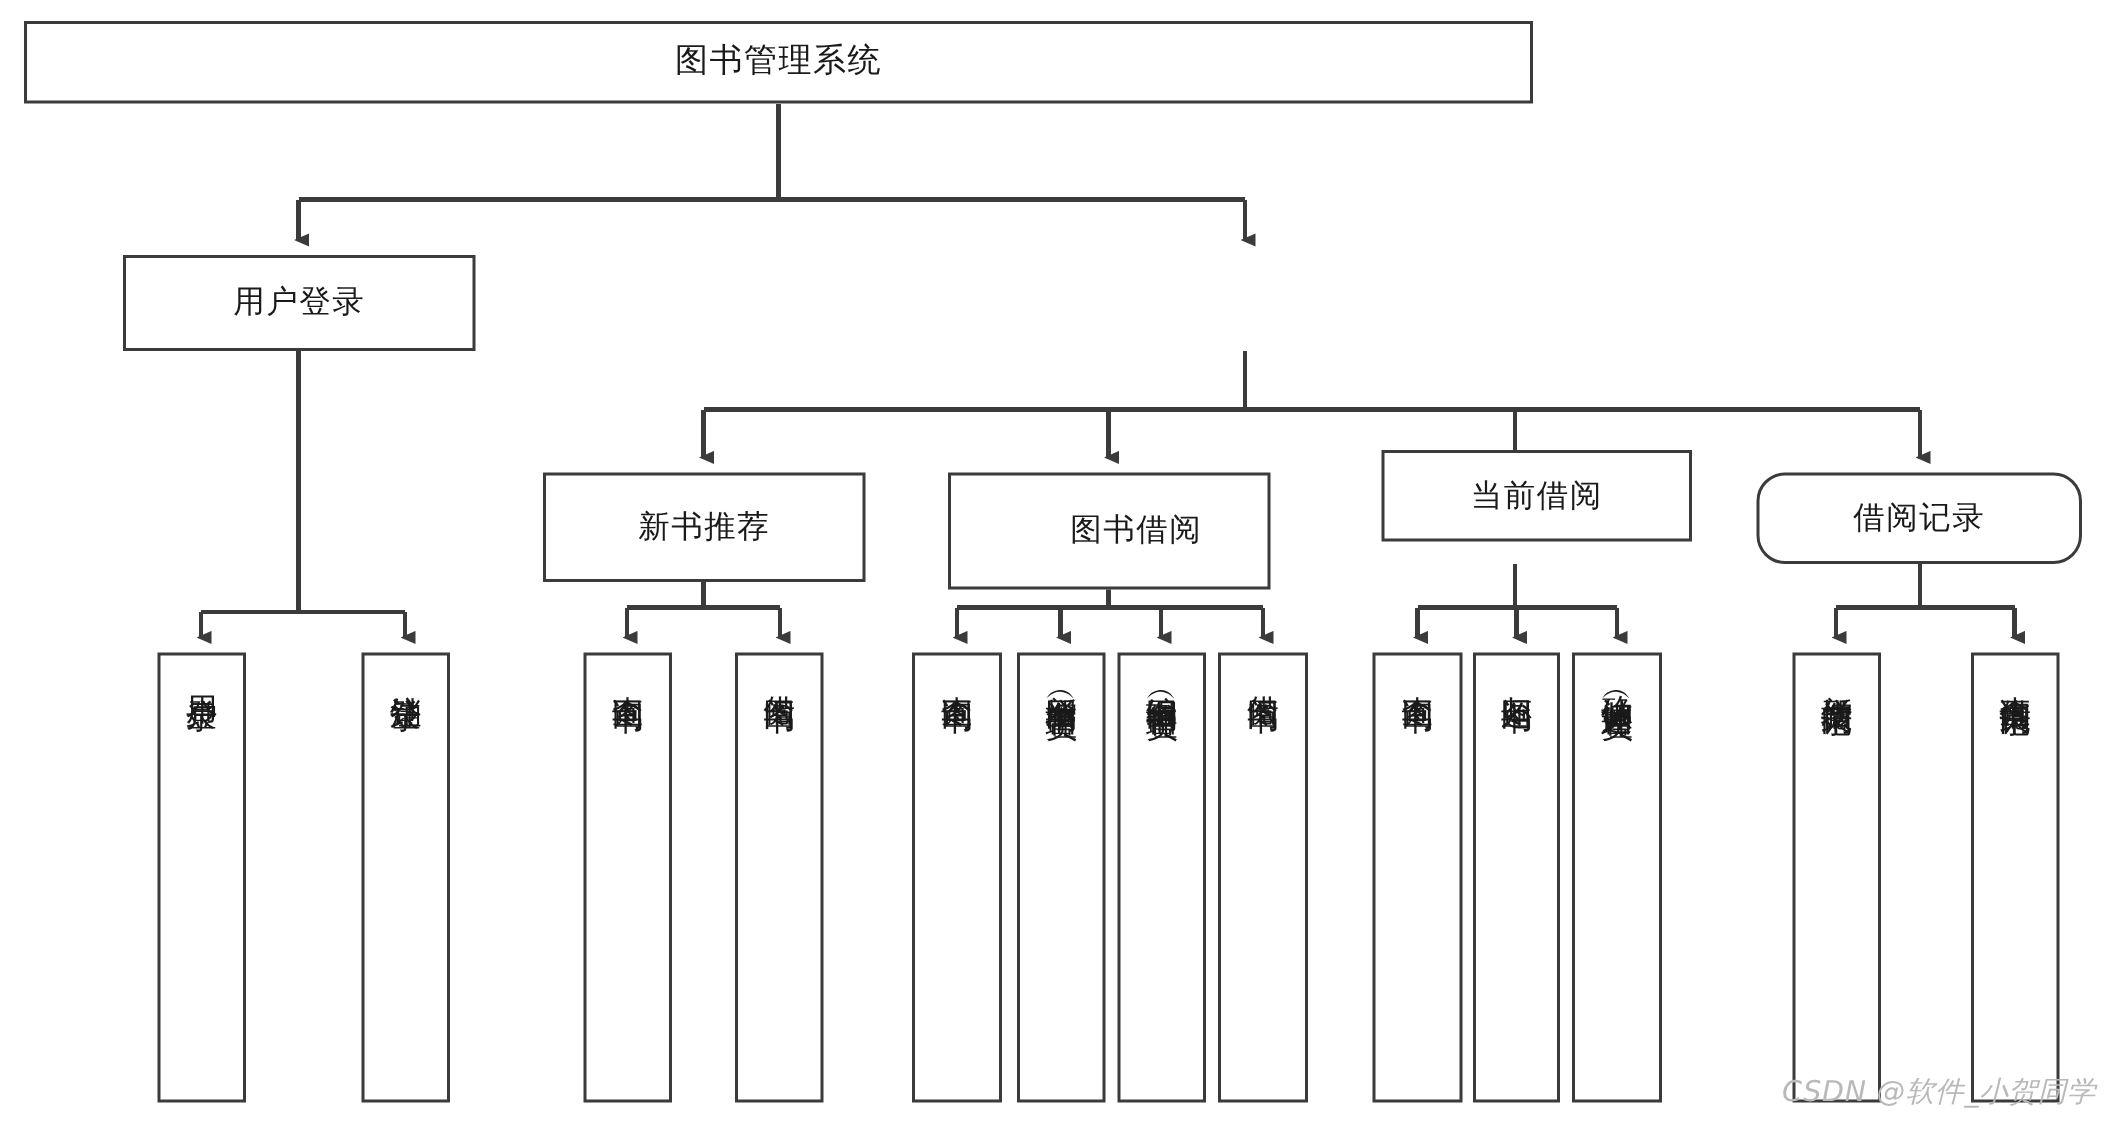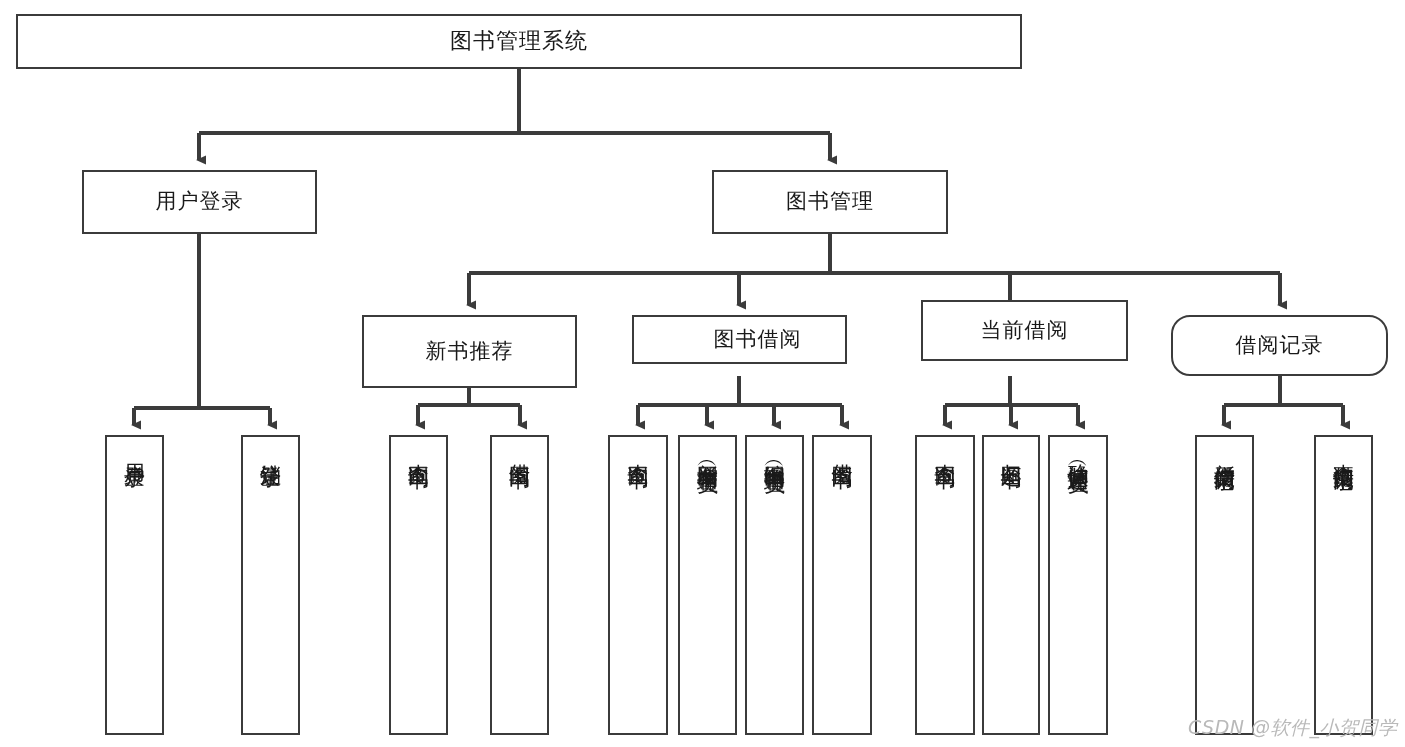--- a/index.html
+++ b/index.html
@@ -125,28 +125,25 @@
     </g>
   </svg>
 
   <div class="node horiz root" style="left:16px; top:14px; width:1006px; height:55px;">
     <span>图书管理系统</span>
   </div>
 
   <div class="node horiz" style="left:82px; top:170px; width:235px; height:64px;">
     <span>用户登录</span>
   </div>
-  <div class="node horiz" style="left:712px; top:170px; width:236px; height:64px;">
-    <span>图书管理</span>
-  </div>
 
   <div class="node horiz" style="left:362px; top:315px; width:215px; height:73px;">
     <span>新书推荐</span>
   </div>
-  <div class="node horiz" style="left:632px; top:315px; width:215px; height:49px;padding-left:36px;">
+  <div class="node horiz" style="left:632px; top:315px; width:215px; height:78px;padding-left:36px;">
     <span>图书借阅</span>
   </div>
   <div class="node horiz" style="left:903px; top:300px; width:207px; height:61px;margin-left:18px;">
     <span>当前借阅</span>
   </div>
   <div class="node horiz" style="left:1171px; top:315px; width:217px; height:61px;border-radius:19px;">
     <span>借阅记录</span>
   </div>
 
   <div class="node leaf" style="left:105px; top:435px; width:59px; height:300px;">

